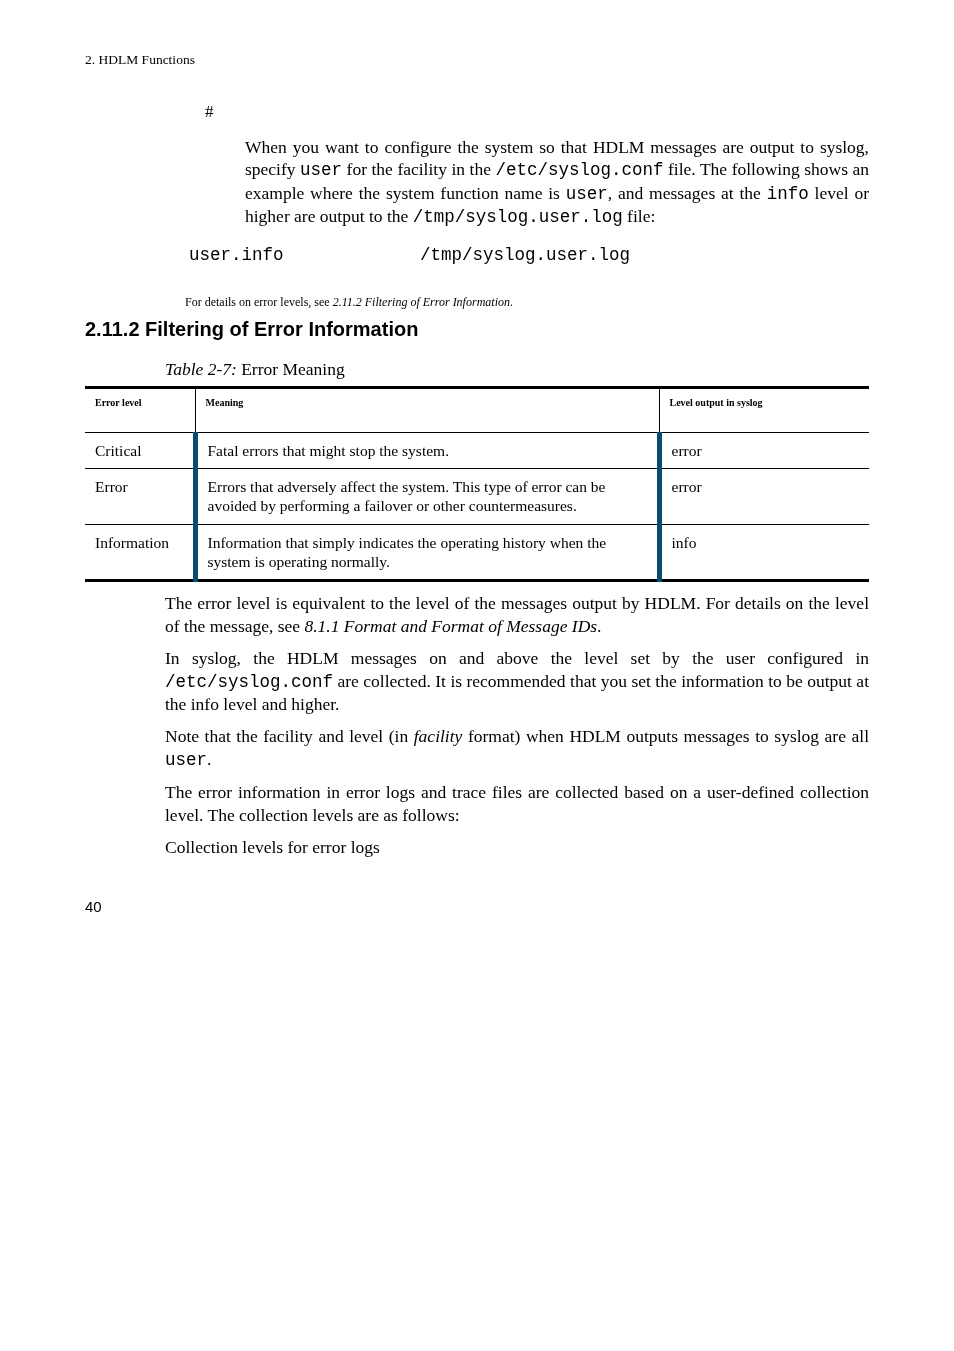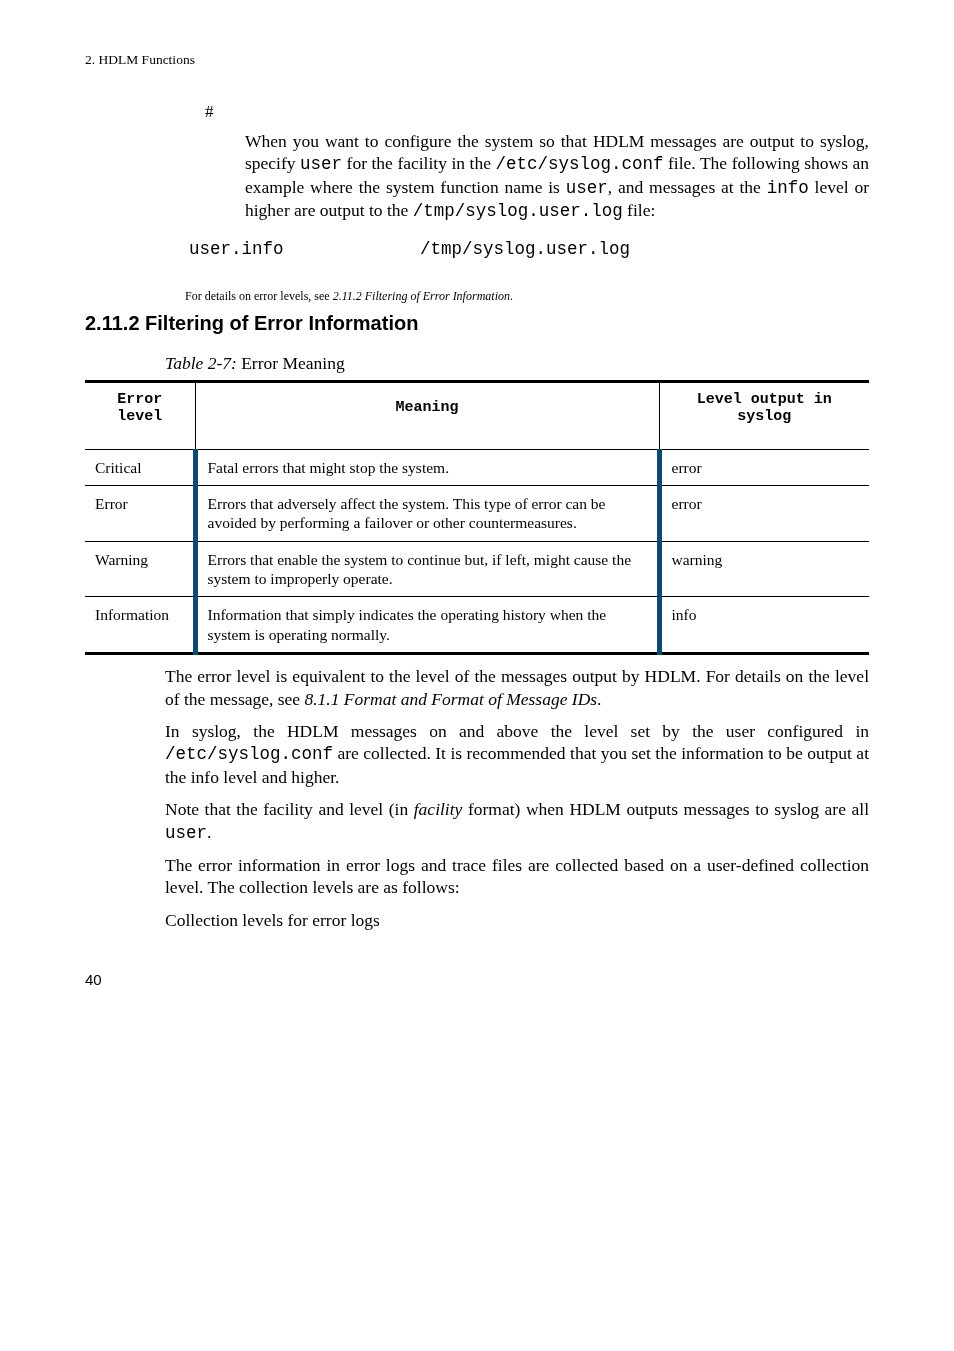--- a/index.html
+++ b/index.html
@@ -18,21 +18,21 @@
 }
 .hash {
   margin-top: 34px;
   margin-left: 120px;
   font-size: 17px;
 }
 .mono {
   font-family: "Courier New", Courier, monospace;
 }
 .block1 {
-  margin-top: 8px;
+  margin-top: 14px;
   margin-left: 160px;
   margin-right: 0;
   font-size: 17.5px;
   line-height: 1.28;
   text-align: justify;
 }
 .codeblk {
   margin-top: 16px;
   margin-left: 104px;
   font-family: "Courier New", Courier, monospace;
@@ -62,24 +62,24 @@
   margin-left: 80px;
   font-size: 17.5px;
 }
 .tbl {
   margin-top: 6px;
   width: 100%;
   border-collapse: collapse;
   font-size: 15.5px;
 }
 .tbl th {
-  font-family: Liberation Mono, monospace;
+  font-family: Liberation Serif, serif;
   font-weight: bold;
-  font-size: 15px;
-  text-align: center;
+  font-size: 10px;
+  text-align: left;
   padding: 8px 10px 24px 10px;
   border-right: 1px solid #000;
   border-bottom: 1px solid #000;
   border-top: 3px solid #000;
 }
 .tbl th:last-child {
   border-right: none;
 }
 .tbl td {
   padding: 8px 10px;
@@ -158,25 +158,20 @@
         <td>Critical</td>
         <td>Fatal errors that might stop the system.</td>
         <td>error</td>
       </tr>
       <tr>
         <td>Error</td>
         <td>Errors that adversely affect the system. This type of error can be avoided by performing a failover or other countermeasures.</td>
         <td>error</td>
       </tr>
       <tr>
-        <td>Warning</td>
-        <td>Errors that enable the system to continue but, if left, might cause the system to improperly operate.</td>
-        <td>warning</td>
-      </tr>
-      <tr>
         <td>Information</td>
         <td>Information that simply indicates the operating history when the system is operating normally.</td>
         <td>info</td>
       </tr>
     </tbody>
   </table>
 
 
   <div class="post-tbl para-gap">
     <span>The error level is equivalent to the level of the messages output by HDLM. For details on the level of the message, see </span><em class="it">8.1.1  Format and Format of Message IDs</em><span>.</span>

